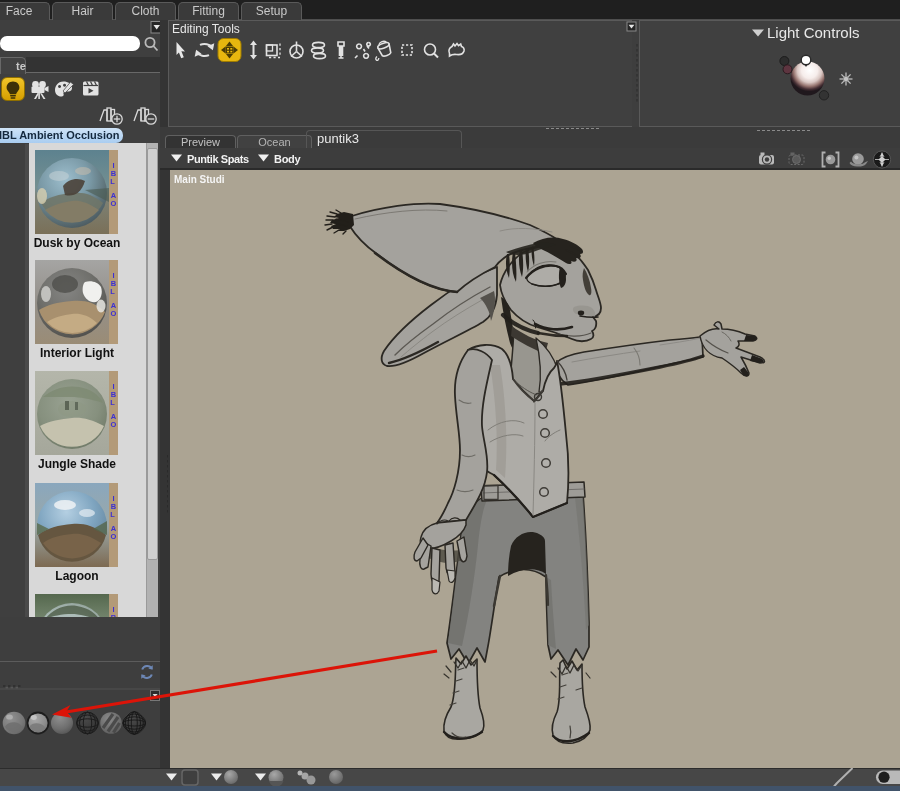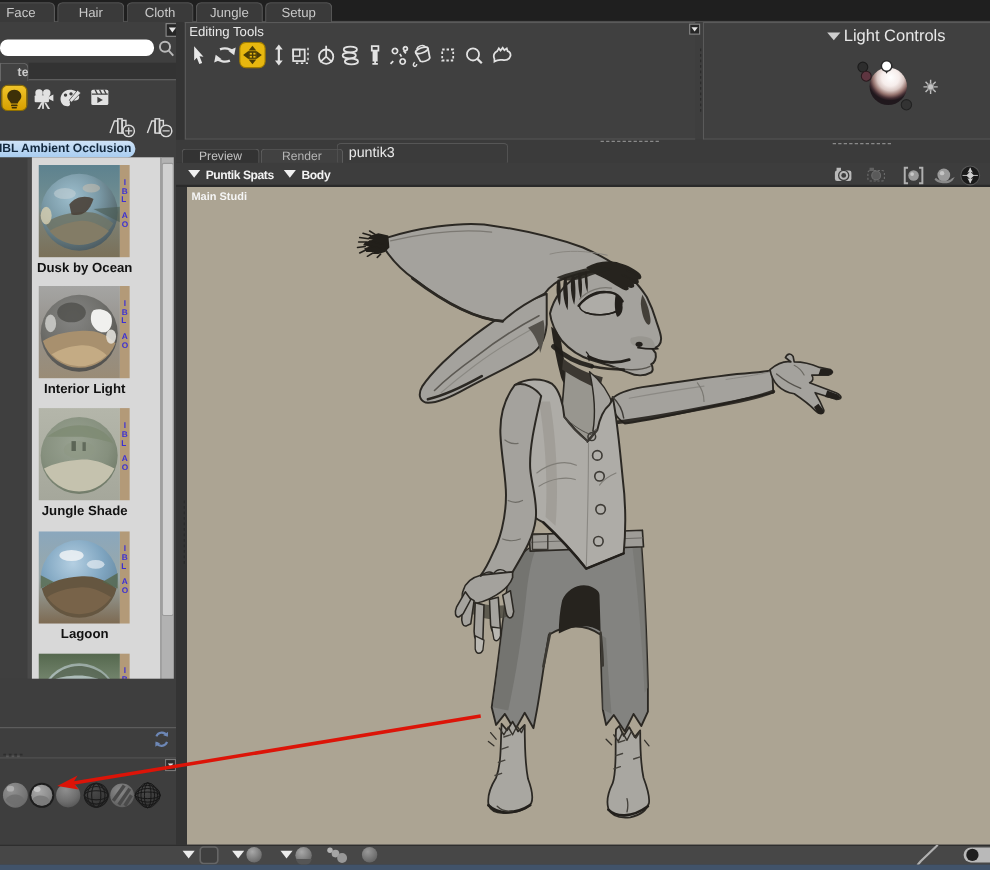--- a/index.html
+++ b/index.html
@@ -44,35 +44,35 @@
 #bluebar{left:0;top:786px;width:900px;height:5px;background:#41536a;}
 
 #lb1{left:0;top:617px;width:160px;height:151px;background:#3e3e3e;}
 </style></head>
 <body>
 <div id="page">
   <div class="abs" id="topbar"></div>
   <div class="ttab" style="left:-12px;width:62px;">Face</div>
   <div class="ttab" style="left:52px;width:61px;">Hair</div>
   <div class="ttab" style="left:115px;width:61px;">Cloth</div>
-  <div class="ttab" style="left:178px;width:61px;">Jungle</div>
+  <div class="ttab" style="left:178px;width:61px;">Fitting</div>
   <div class="ttab" style="left:241px;width:61px;">Setup</div>
 
   <div class="abs" id="leftpanel"></div>
   <div class="abs" id="vsplit"></div>
   <div class="abs" id="edpanel"></div>
   <div class="abs" id="edtitle">Editing Tools</div>
   <div class="abs" id="ltpanel"></div>
   <div class="abs" id="lttitle">Light Controls</div>
   <svg class="abs" style="left:750px;top:28px;" width="16" height="10" viewBox="0 0 16 10">
       <path d="M2 1.5 L14 1.5 L8 8.5 Z" fill="#cfcfcf"></path>
     </svg>
   <div class="abs" id="midstrip"></div>
   <div class="vtab" style="left:165px;top:135px;width:71px;background:#333;color:#c2c2c2;">Preview</div>
-  <div class="vtab" style="left:237px;top:135px;width:75px;background:#414141;">Render</div>
+  <div class="vtab" style="left:237px;top:135px;width:75px;background:#414141;">Ocean</div>
   <div class="abs" id="pbox"></div>
   <div class="abs" id="puntik3">puntik3</div>
   <div class="abs" id="prow"></div>
   <div class="abs" id="viewport"></div>
   <div class="abs" id="maincam">Main Studi</div>
 
   <div class="abs" id="searchbox" style="top:36px;"></div>
   <div class="abs" id="tes">tes</div>
   <div class="abs" id="tesbar"></div>
   <div class="abs" id="bulb" style="top:77px;"></div>

